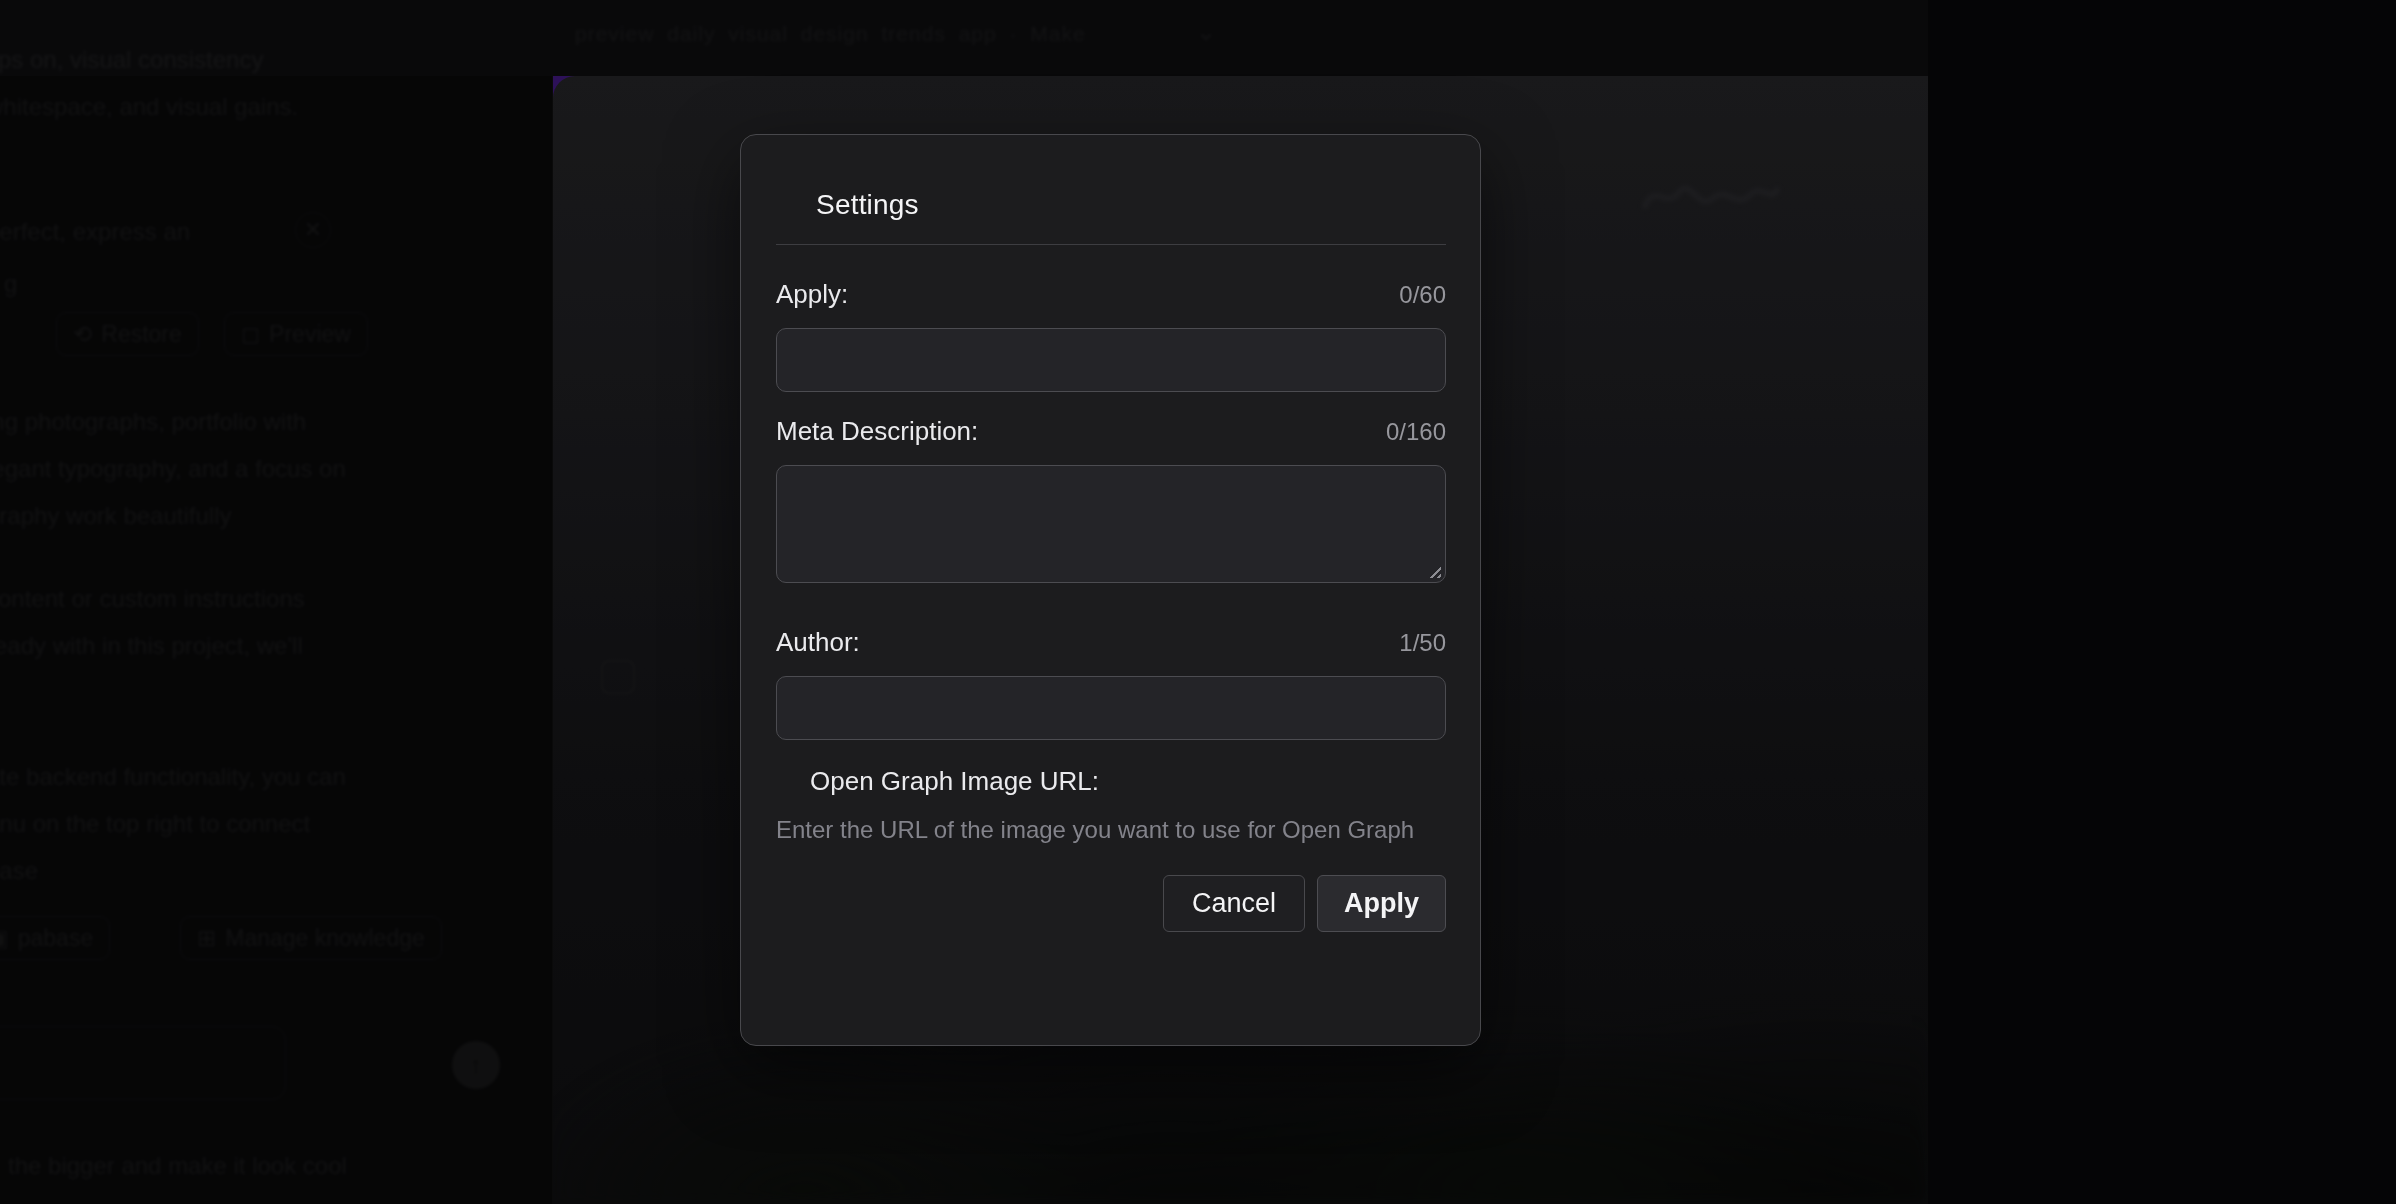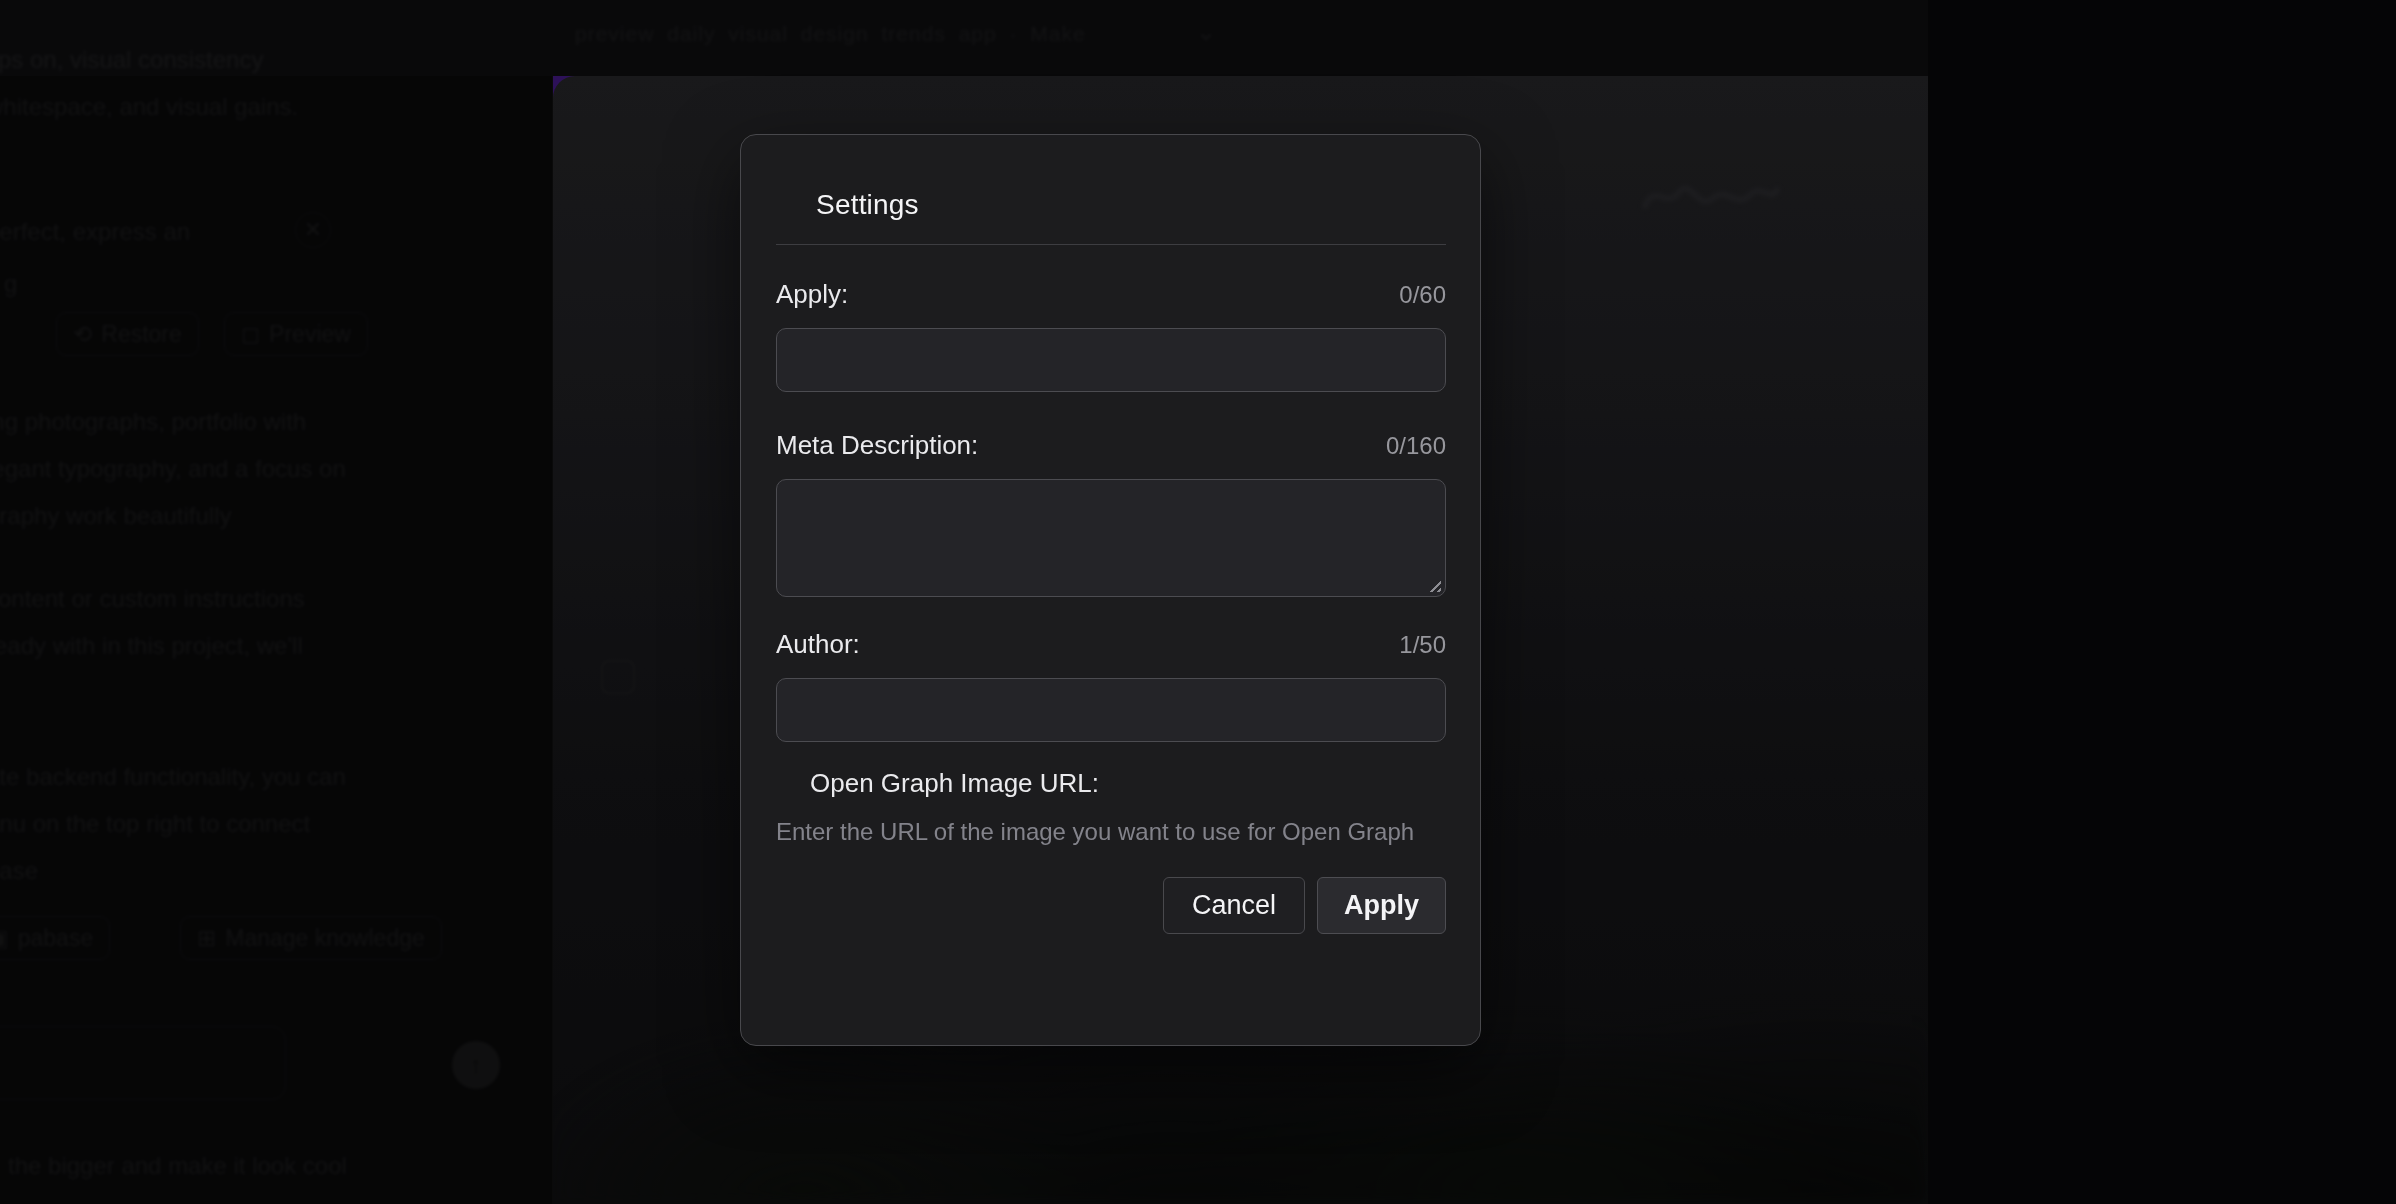--- a/index.html
+++ b/index.html
@@ -27,21 +27,21 @@
   .sq-icon{width:34px;height:34px;border:2px solid rgba(255,255,255,0.55);border-radius:8px;}
 
   
   .overlay{position:absolute;inset:0;background:rgba(0,0,0,0.40);z-index:5;}
   .modal{position:absolute;left:740px;top:134px;width:741px;height:912px;z-index:10;
          background:#1c1c1e;border:1.5px solid #48484c;border-radius:16px;
          padding:54px 34px 34px 35px;box-shadow:0 24px 70px rgba(0,0,0,0.55);}
   .modal h2{margin:0 0 0 40px;font-size:28px;line-height:32px;font-weight:500;color:#f4f4f6;letter-spacing:0.2px;}
   .divider{margin-top:23px;height:1px;background:#3d3d41;}
   .field-head{display:flex;justify-content:space-between;align-items:baseline;line-height:34px;}
-  .mt32{margin-top:32px;} .mt22{margin-top:36px;} .mt30{margin-top:30px;} .mt24{margin-top:24px;margin-left:34px;}
+  .mt32{margin-top:32px;} .mt22{margin-top:22px;} .mt30{margin-top:42px;} .mt24{margin-top:24px;margin-left:34px;}
   .flabel{font-size:26px;color:#eaeaed;font-weight:400;}
   .fcounter{font-size:24px;color:#97979d;}
   .text-input{display:block;width:100%;margin-top:16px;height:64px;background:#242428;border:1.5px solid #4c4c51;
               border-radius:10px;color:#f2f2f4;font-size:26px;padding:0 20px;outline:none;}
   .url-input{margin-top:20px;height:74px;font-size:28px;}
   .url-input::placeholder{color:#86868e;opacity:1;}
   .ta-wrap{position:relative;margin-top:16px;}
   .ta{display:block;width:100%;height:118px;background:#242428;border:1.5px solid #4c4c51;border-radius:10px;
       color:#f2f2f4;font-size:26px;padding:14px 20px;resize:none;outline:none;}
   .grip{position:absolute;right:5px;bottom:5px;width:15px;height:15px;

